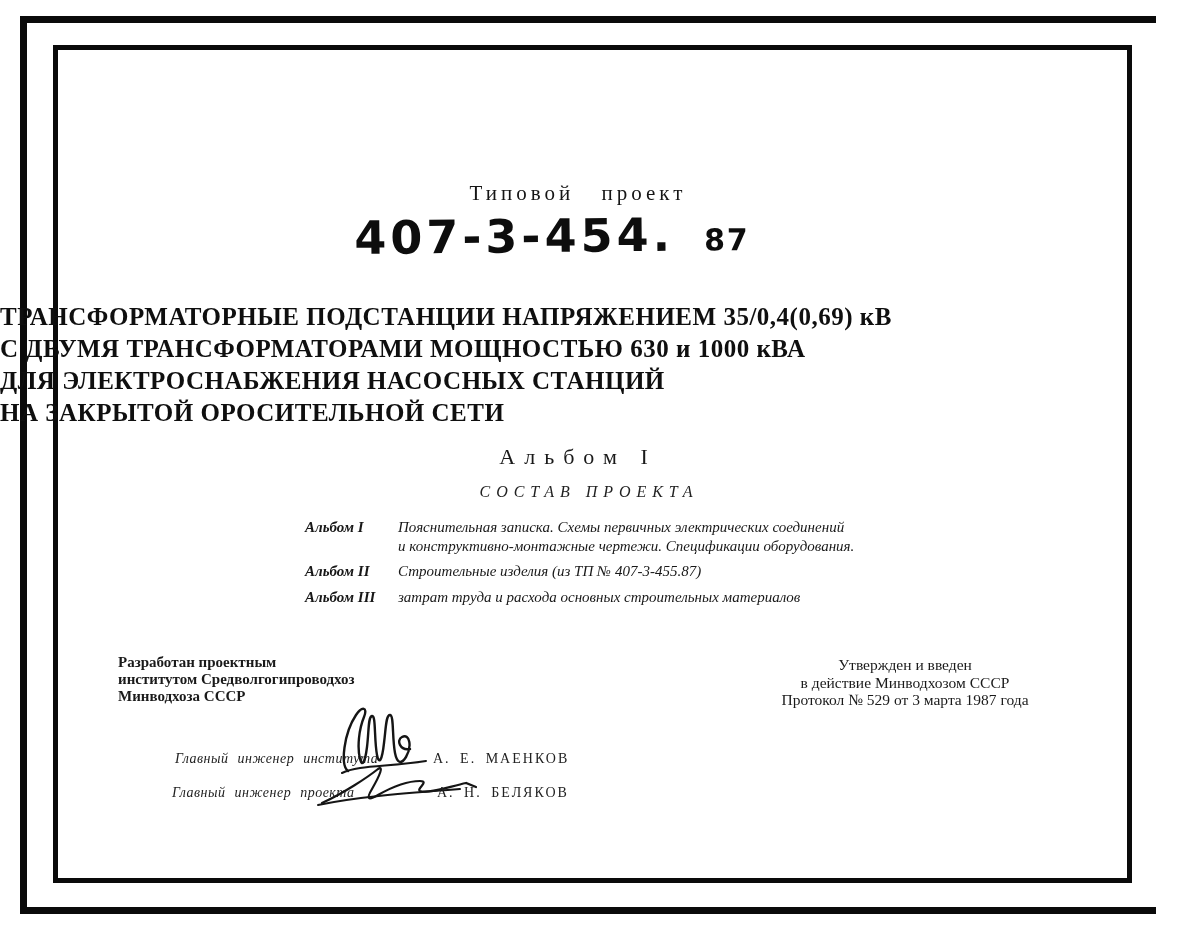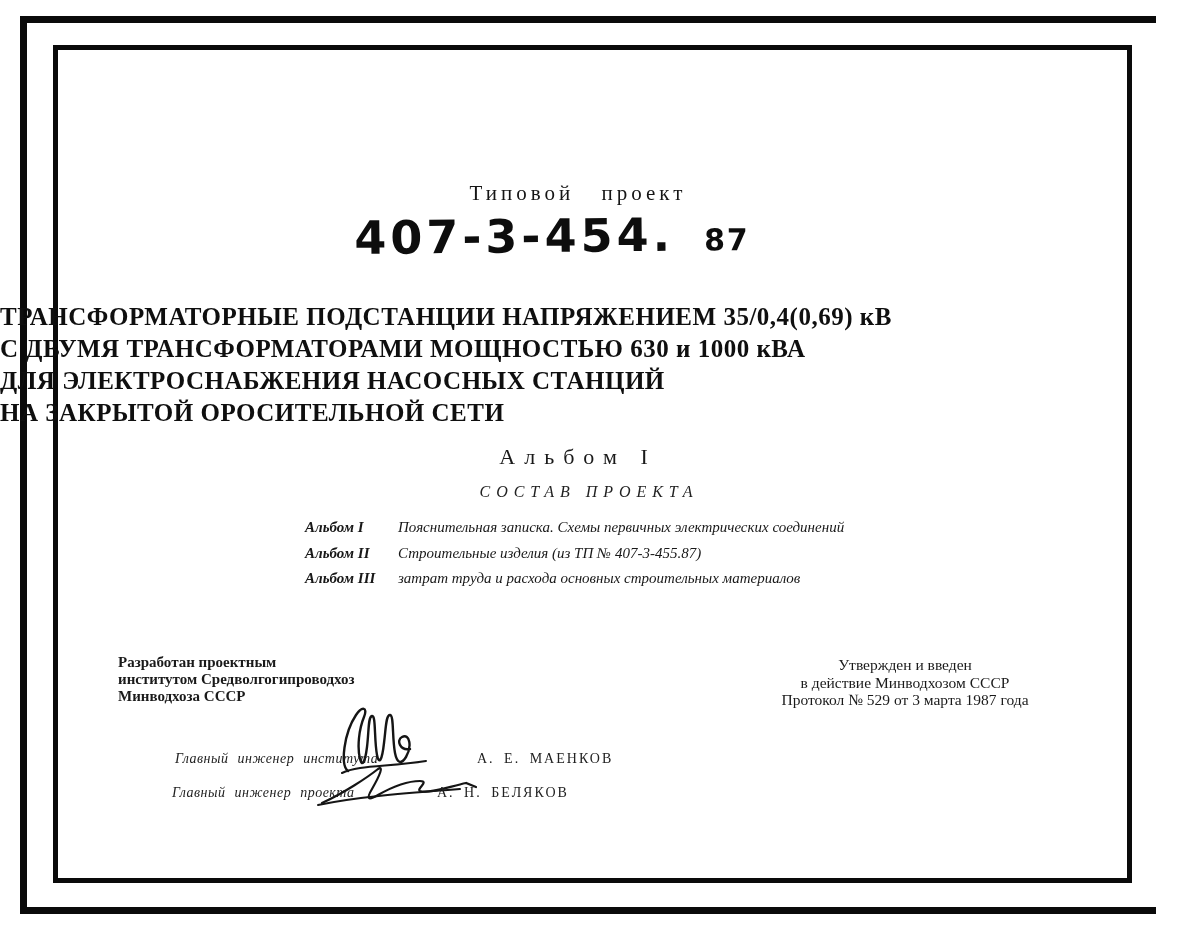--- a/index.html
+++ b/index.html
@@ -135,21 +135,21 @@
     color: #222222;
   }
   .sig-name {
     position: absolute;
     font-size: 14px;
     letter-spacing: 2px;
     word-spacing: 4px;
     color: #222222;
   }
   .sig-role-1 { left: 175px; top: 751px; }
-  .sig-name-1 { left: 433px; top: 751px; margin-left: 44px; }
+  .sig-name-1 { left: 433px; top: 751px; }
   .sig-role-2 { left: 172px; top: 785px; }
   .sig-name-2 { left: 437px; top: 785px; }
   .sig-svg-1 { position: absolute; left: 338px; top: 703px; }
   .sig-svg-2 { position: absolute; left: 316px; top: 763px; }
 </style>
 </head>
 <body>
 
 <div class="page">
 
@@ -172,20 +172,21 @@
 
   <div class="album-label">Альбом I</div>
 
   <div class="contents-heading">СОСТАВ ПРОЕКТА</div>
 
   <div class="contents-list">
     <div class="contents-row">
       <div class="row-label">Альбом I</div>
       <div class="row-desc">
         <div>Пояснительная записка. Схемы первичных электрических соединений</div>
+        <div>и конструктивно-монтажные чертежи. Спецификации оборудования.</div>
       </div>
     </div>
     <div class="contents-row">
       <div class="row-label">Альбом II</div>
       <div class="row-desc">
         <div>Строительные изделия (из ТП № 407-3-455.87)</div>
       </div>
     </div>
     <div class="contents-row">
       <div class="row-label">Альбом III</div>

